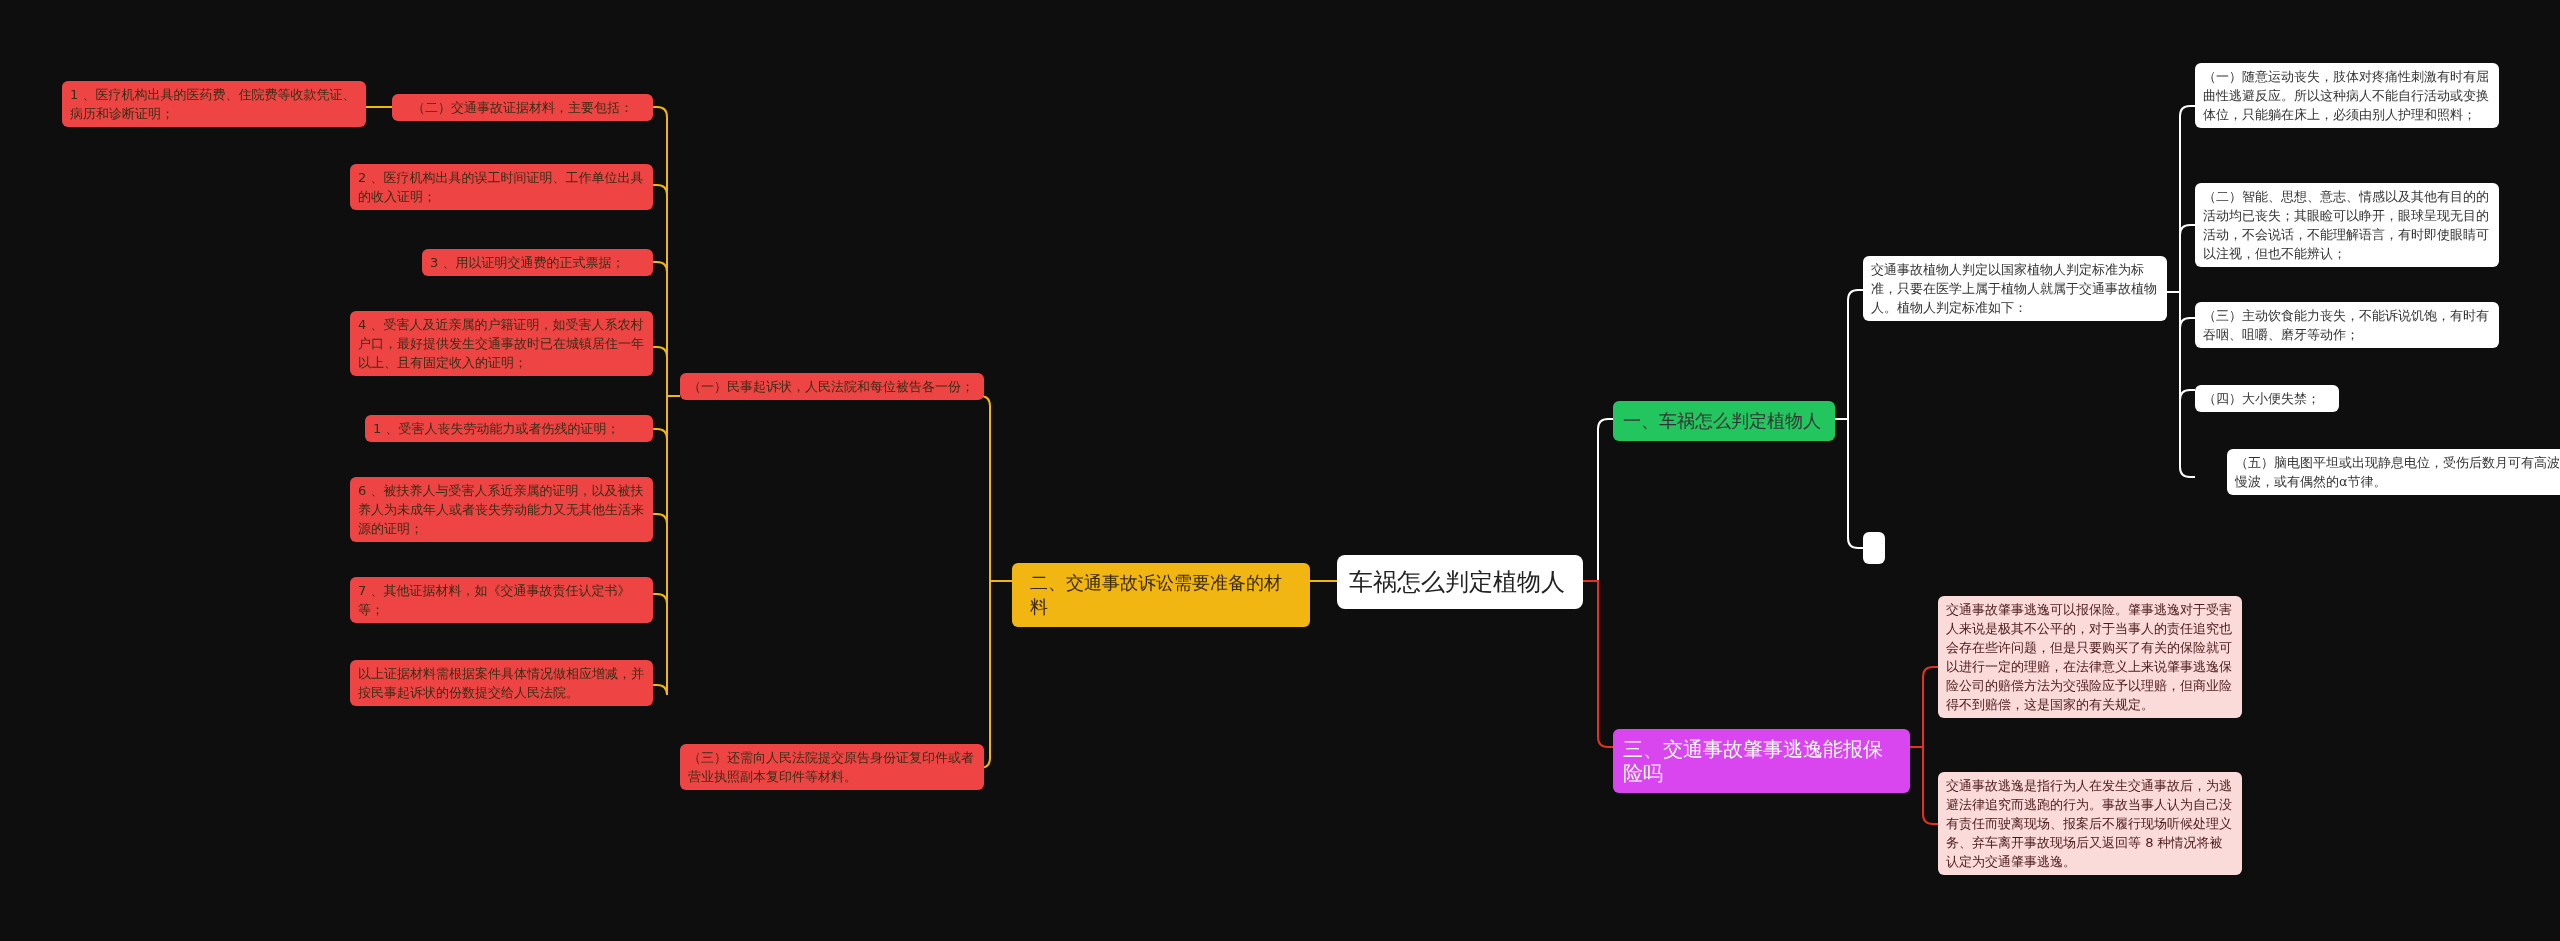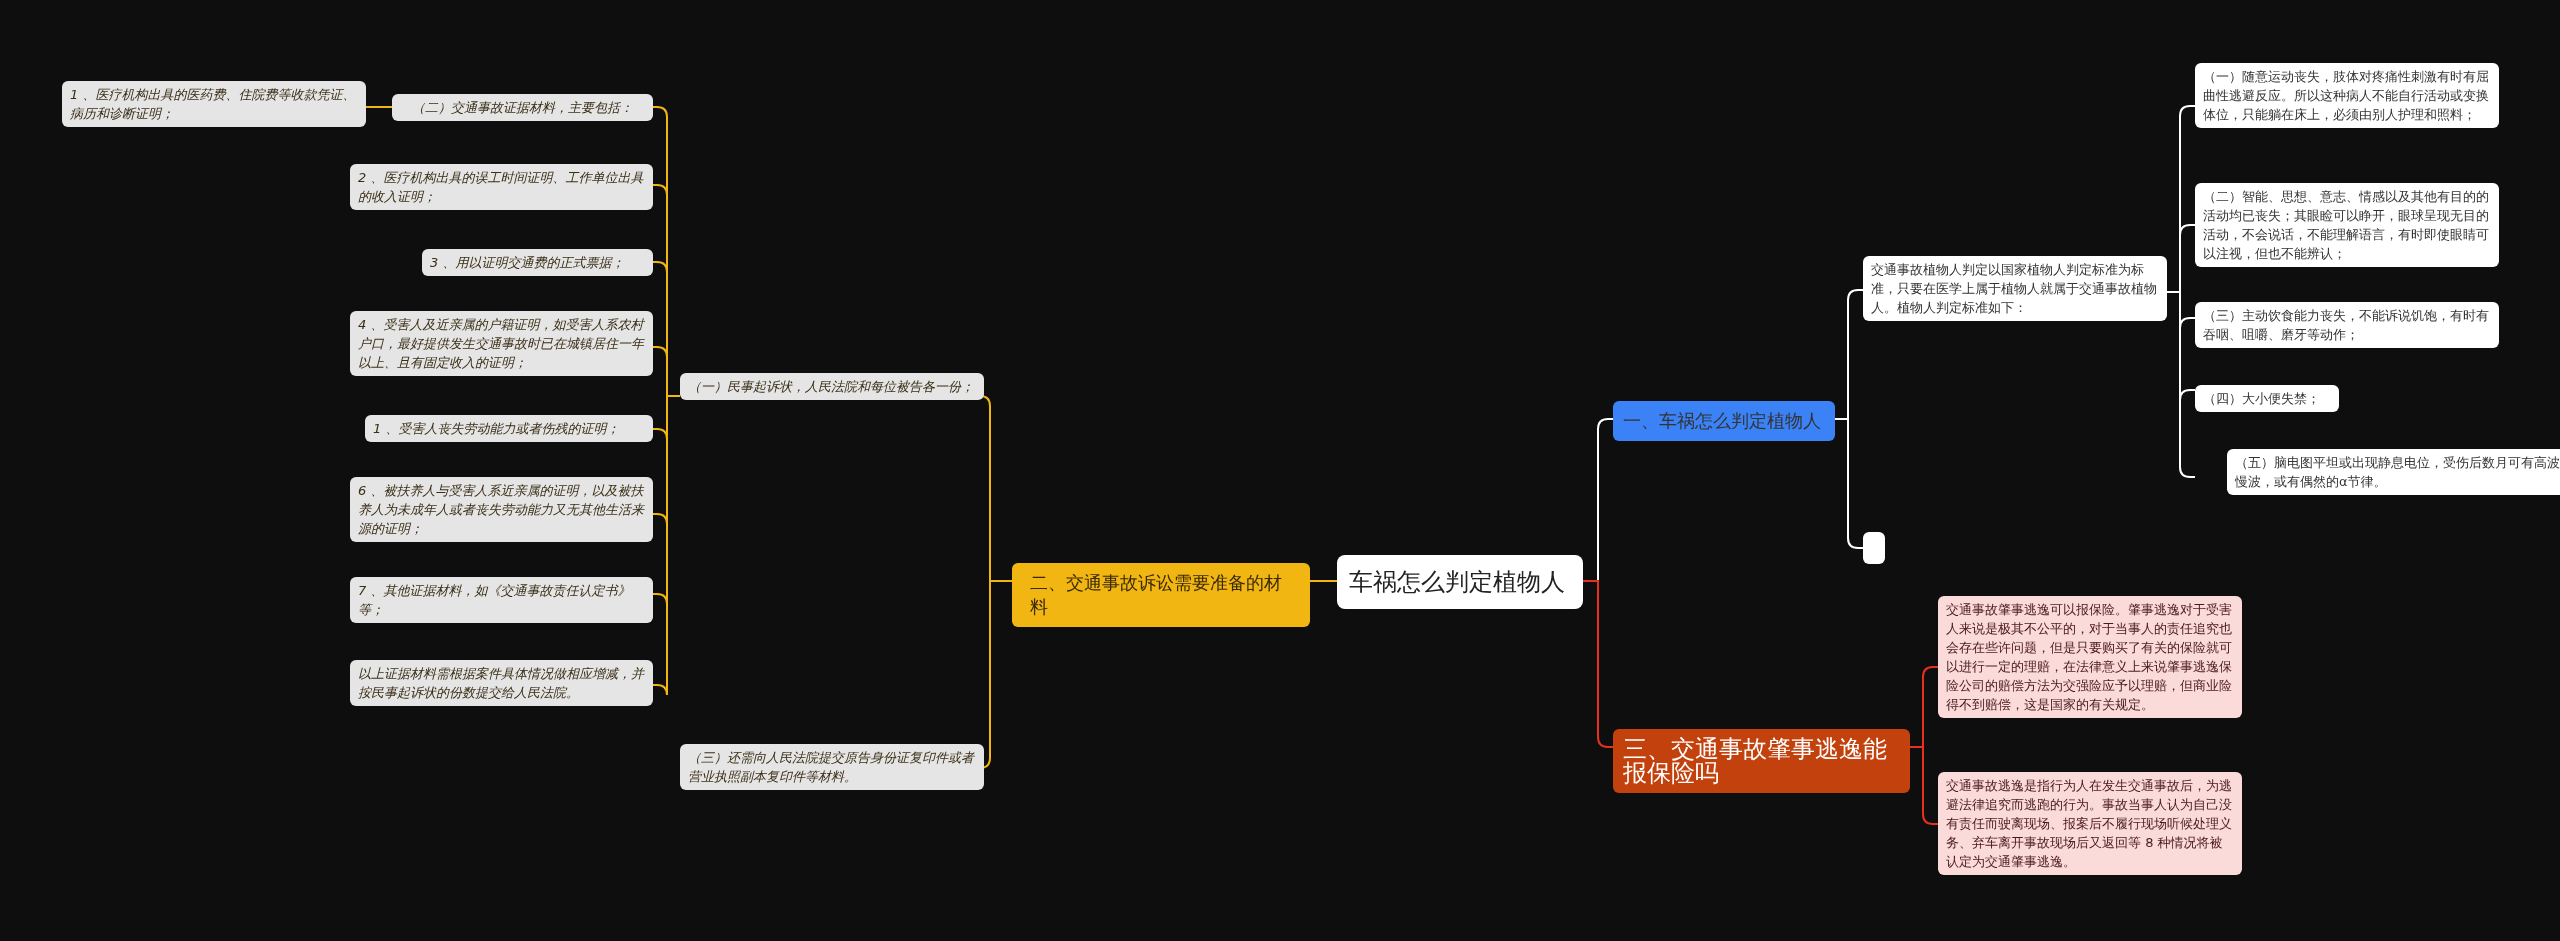--- a/index.html
+++ b/index.html
@@ -5,37 +5,37 @@
   html, body { margin: 0; padding: 0; }
   body {
     width: 2560px; height: 941px; background: #0e0e0e;
     position: relative; overflow: hidden;
     font-family: "DejaVu Sans", "Liberation Sans", sans-serif;
   }
   .node {
     position: absolute; box-sizing: border-box; border-radius: 6px;
     font-size: 13px; line-height: 19px; padding: 4px 8px;
   }
-  .yellow-leaf { background: #e5e5e5; color: #3a2e16; font-style: italic; }
+  .yellow-leaf { background: #ef4444; color: #3a2e16; }
   .white-leaf  { background: #ffffff; color: #333333; }
   .pink-leaf   { background: #fbdada; color: #4a1a1a; }
   .root {
     background: #ffffff; color: #222; font-size: 24px; line-height: 30px;
     padding: 12px 14px; border-radius: 8px;
   }
   .branch-yellow {
     background: #f1b612; color: #3a2a06; font-size: 18px; line-height: 24px;
     padding: 8px 18px; border-radius: 6px;
   }
   .branch-white {
-    background: #3b82f6; color: #333; font-size: 18px; line-height: 24px;
+    background: #22c55e; color: #333; font-size: 18px; line-height: 24px;
     padding: 8px 10px; border-radius: 6px;
   }
   .branch-red {
-    background: #c2410c; color: #ffffff; font-size: 24px; line-height: 24px;
+    background: #d946ef; color: #ffffff; font-size: 20px; line-height: 24px;
     padding: 8px 10px; border-radius: 6px;
   }
   .right-align { text-align: center; }
   svg.links { position: absolute; left: 0; top: 0; }
 </style>
 </head>
 <body>
 
 <svg class="links" width="2560" height="941">
   <g fill="none" stroke-width="2">

